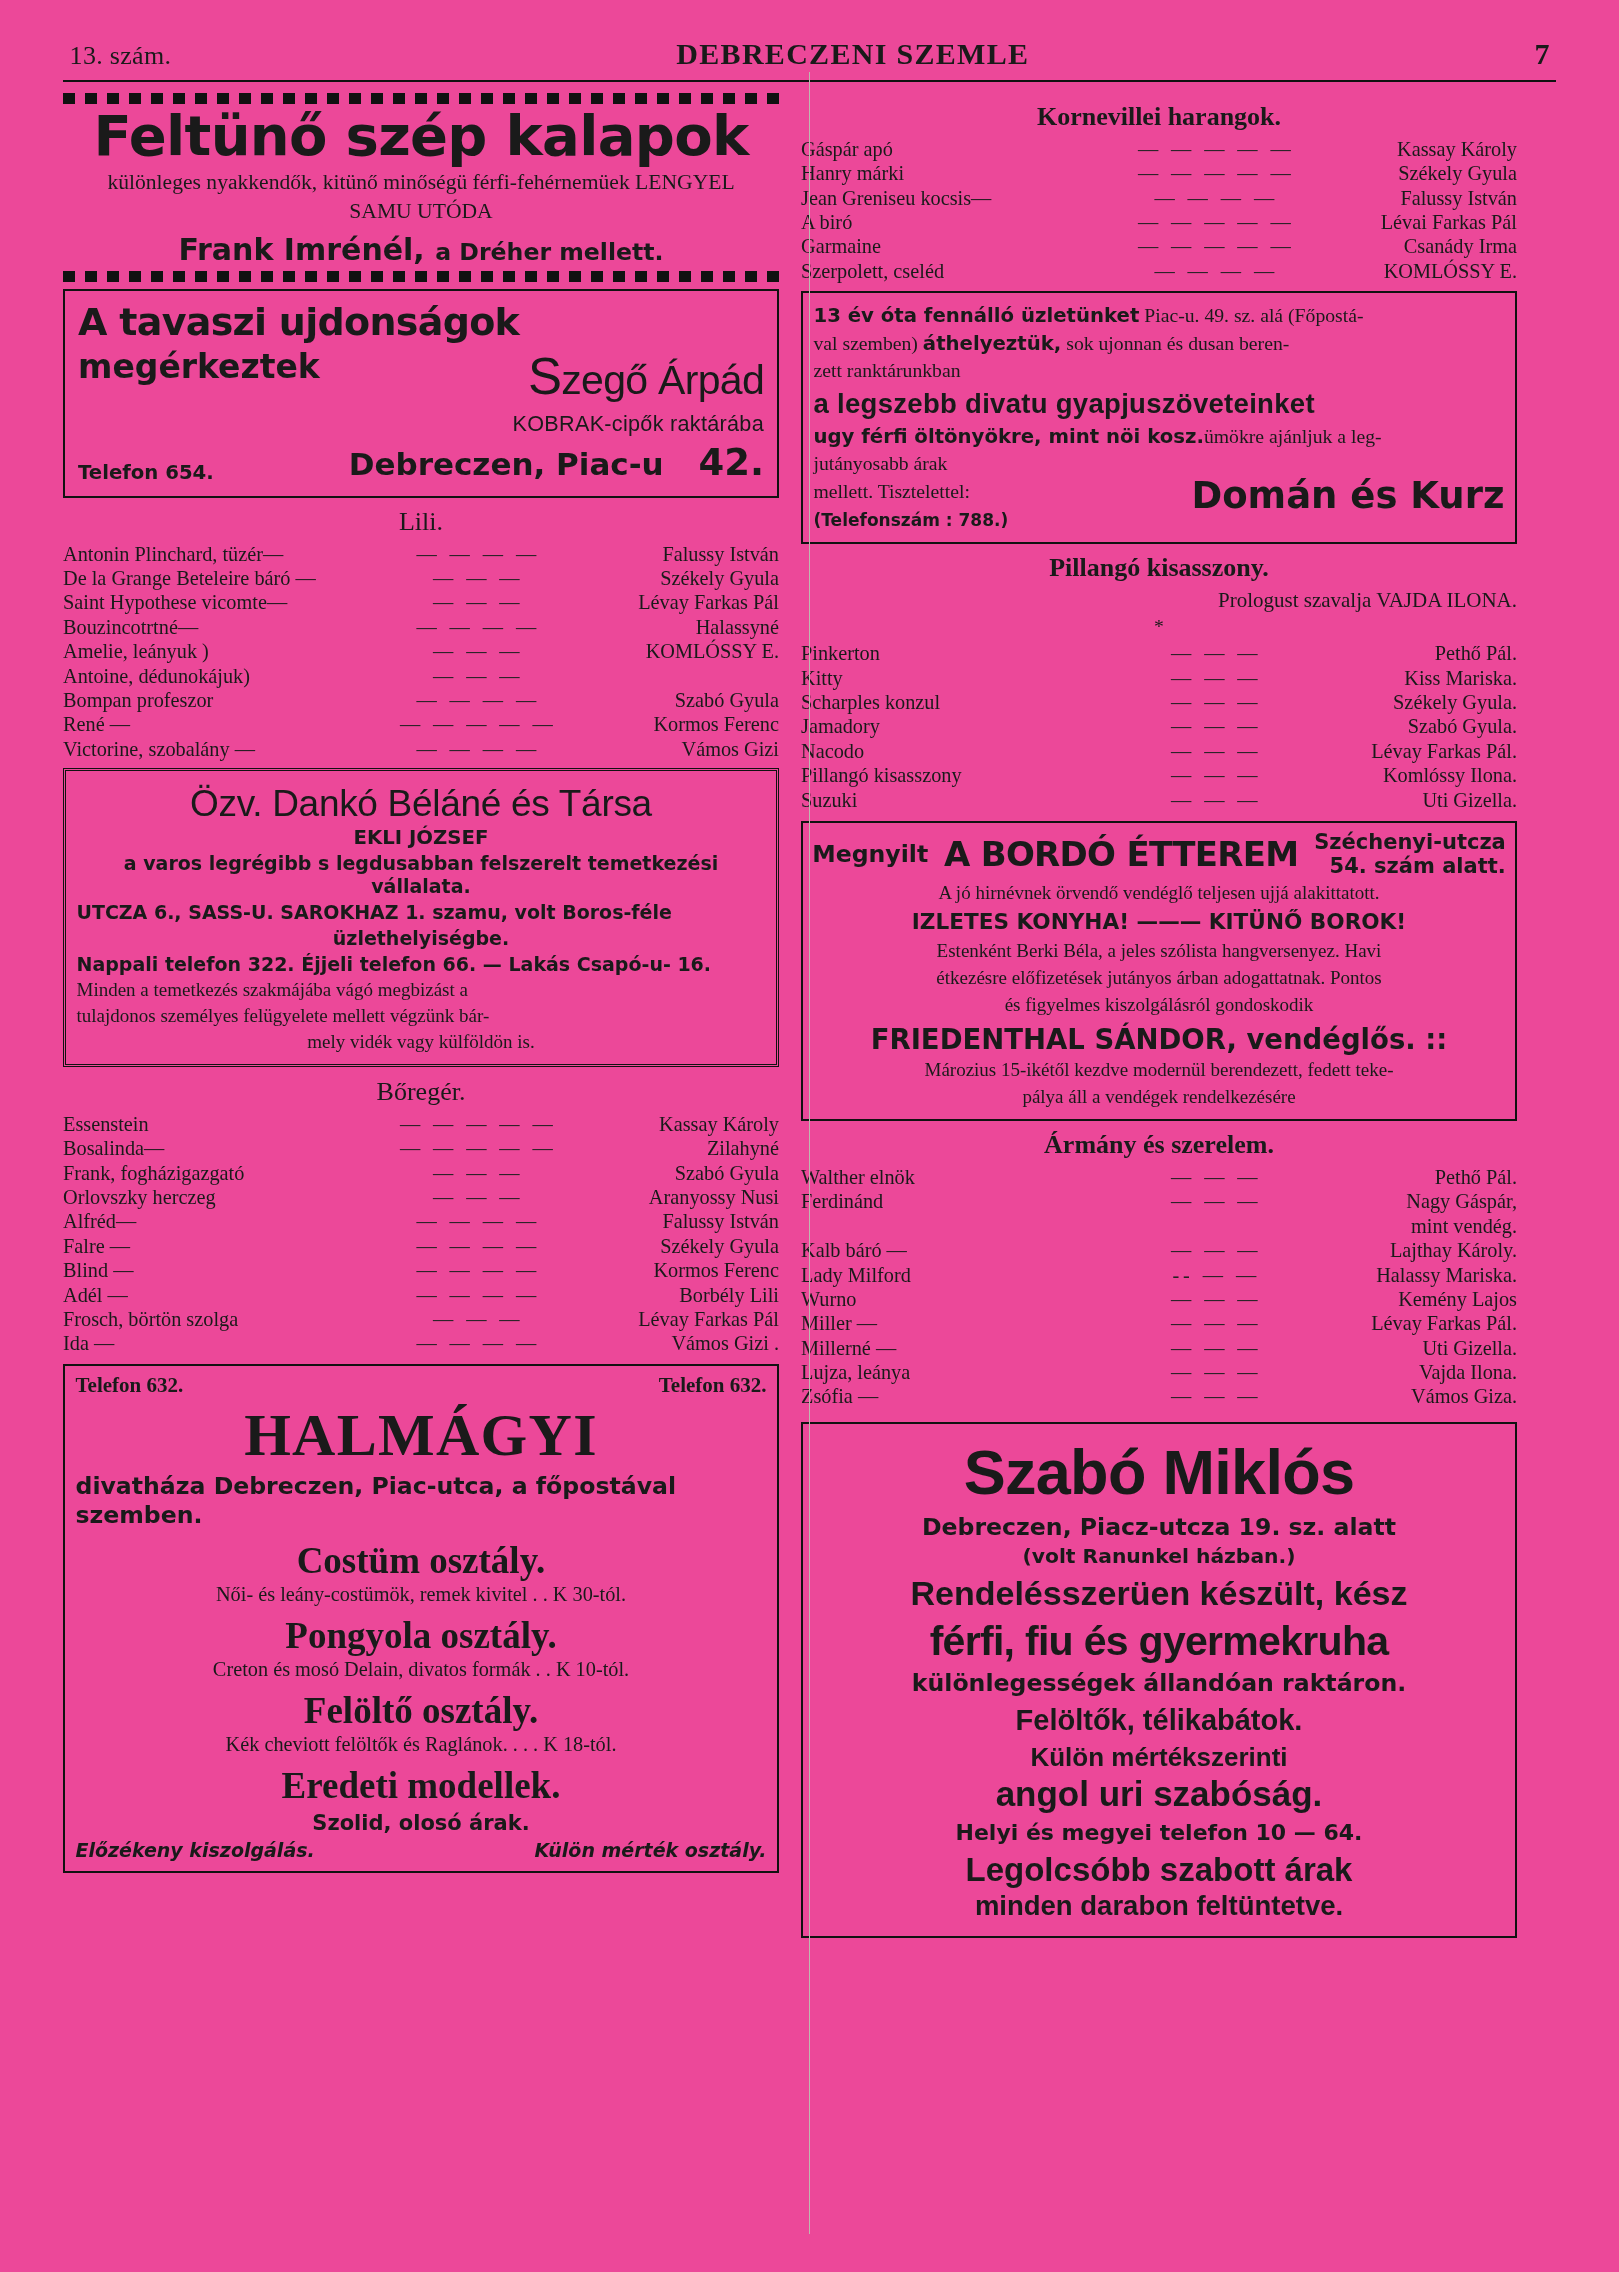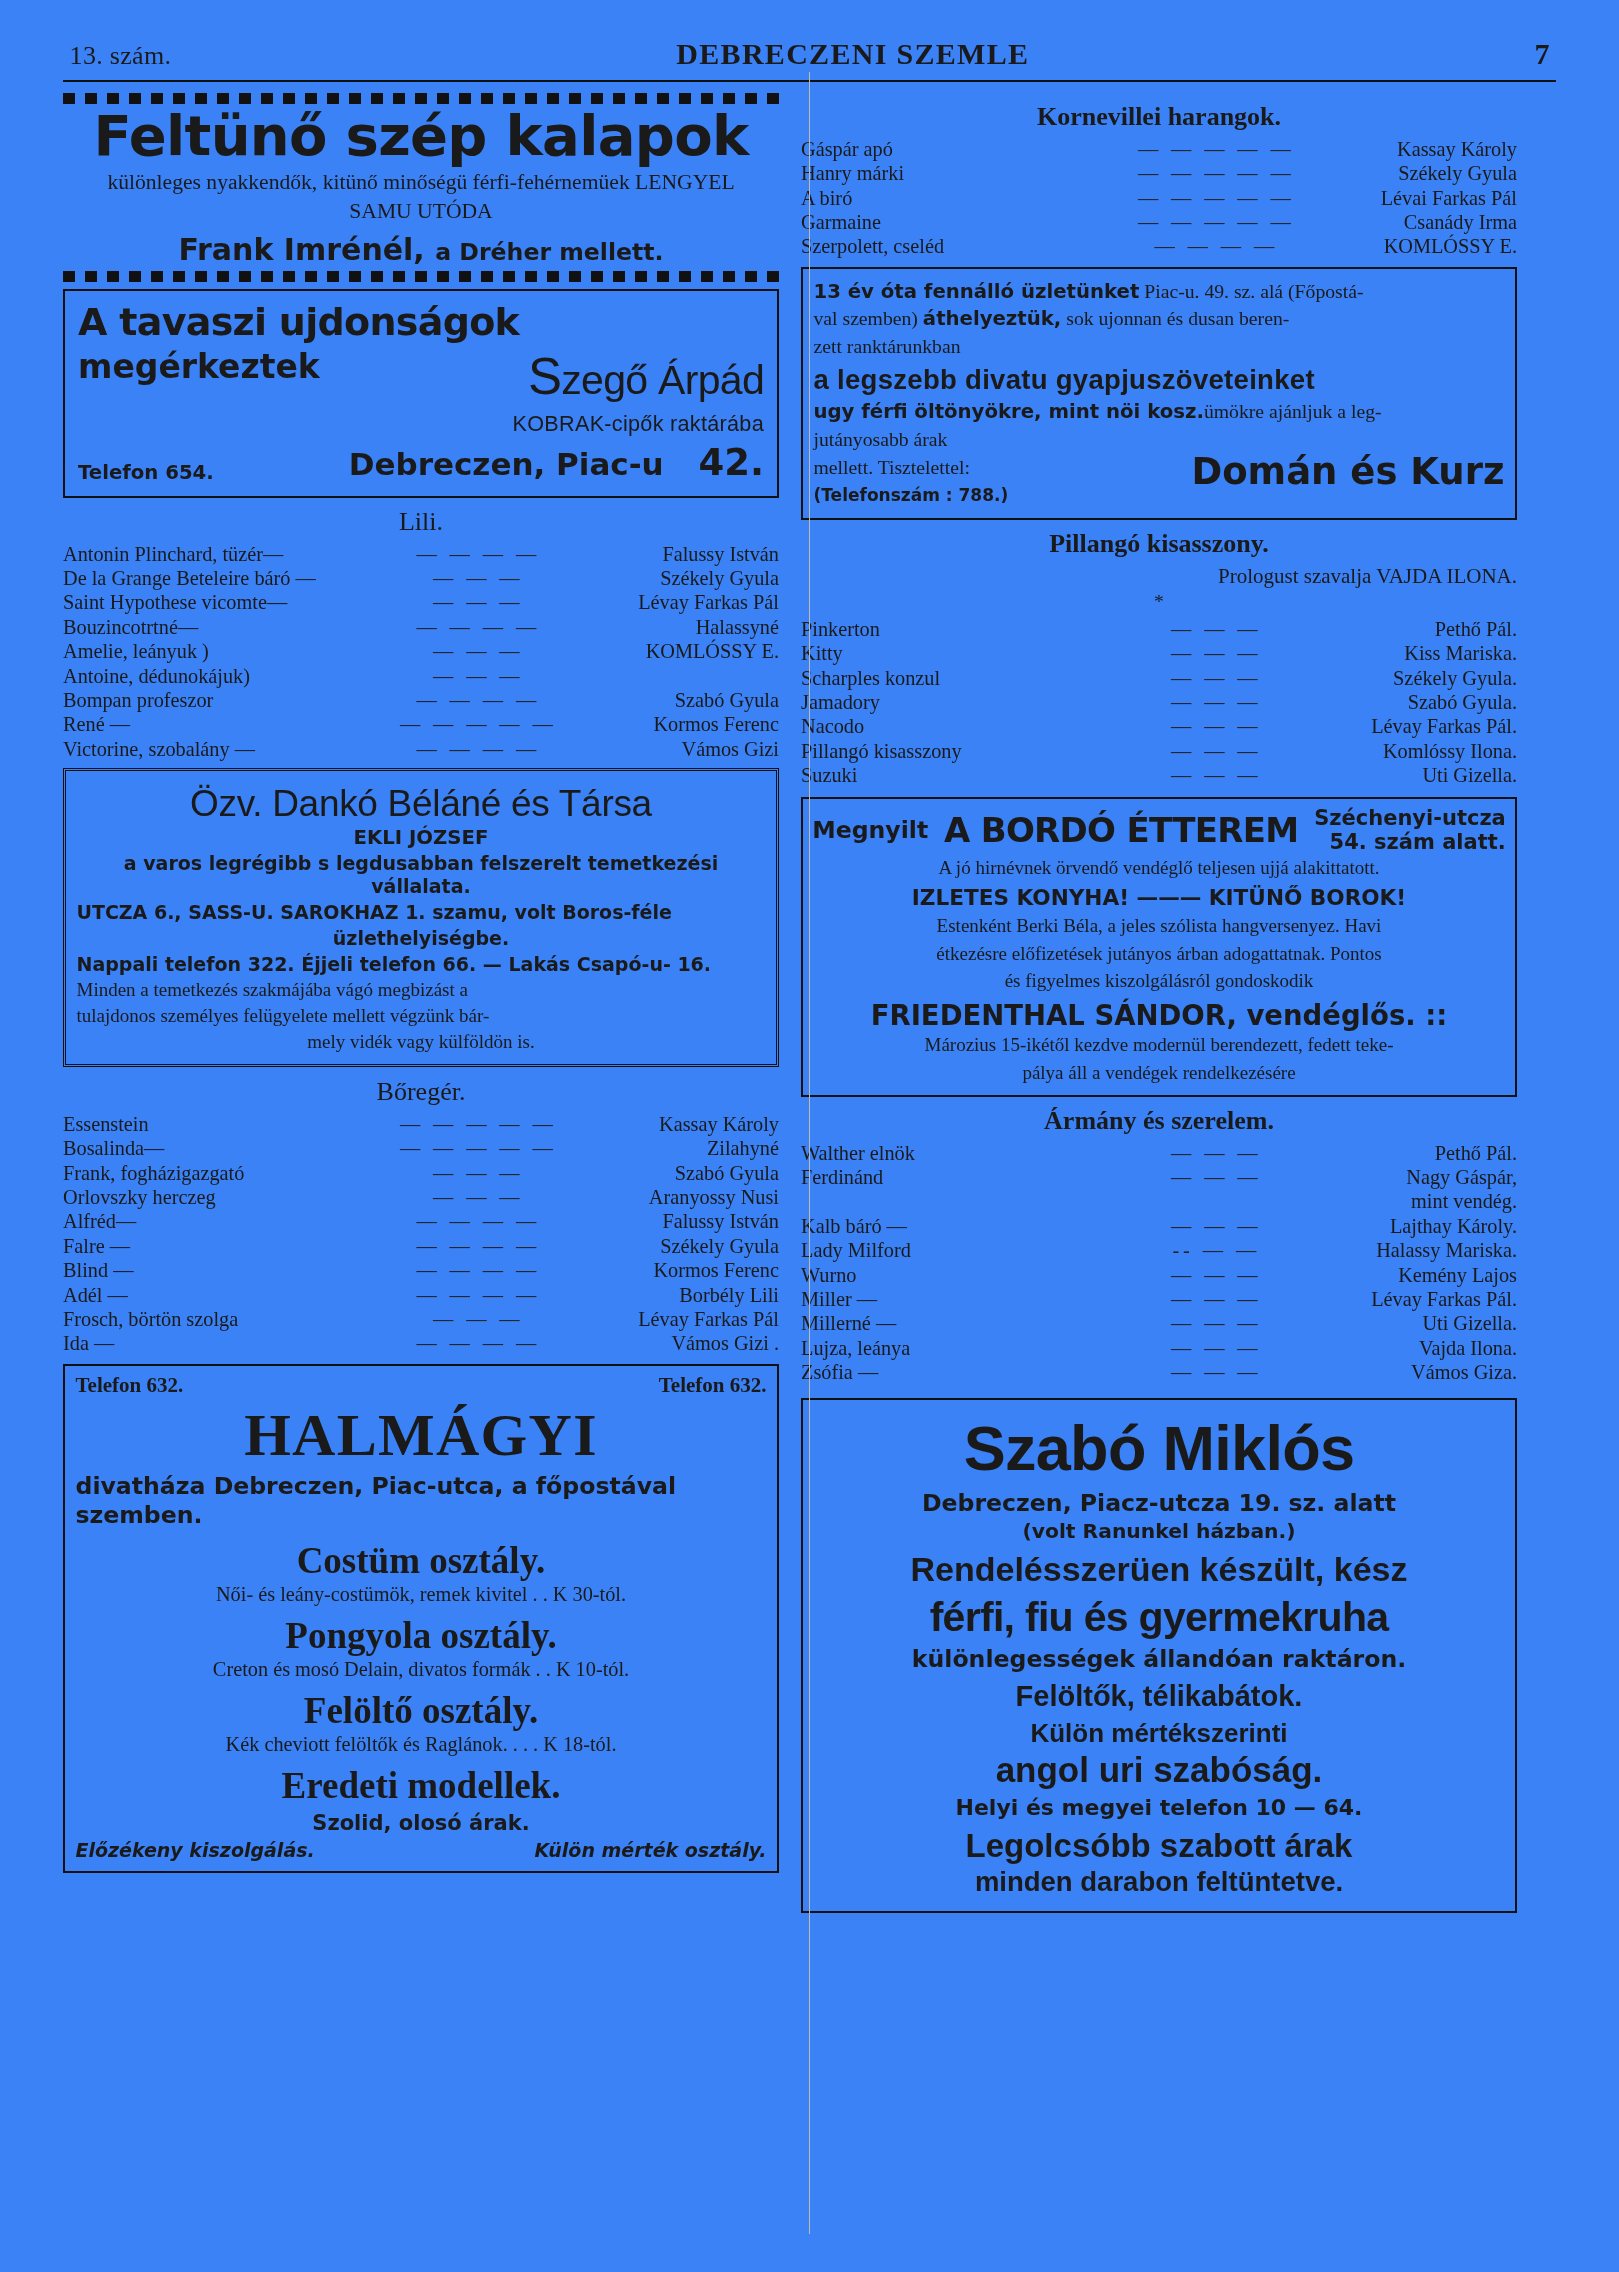--- a/index.html
+++ b/index.html
@@ -6,21 +6,21 @@
   body {
     width:1619px; height:2273px;
     background:#f3f1ec;
     font-family:"Liberation Serif", serif;
     color:#1a1a1a;
     -webkit-font-smoothing:none;
   }
   .page {
     position:relative;
     width:1619px; height:2273px;
-    background:#3b82f6;
+    background:#ec4899;
     box-sizing:border-box;
     padding:37px 63px 26px 63px;
   }
   
   .masthead {
     display:flex; align-items:baseline; justify-content:space-between;
     border-bottom:2px solid #111;
     padding:0 6.6px 9.2px 6.6px;
     margin-bottom:10.5px;
   }
@@ -349,20 +349,25 @@
           <tbody>
               <tr>
                 <td class="role">Gáspár apó</td>
                 <td class="dots">— — — — —</td>
                 <td class="actor">Kassay Károly</td>
               </tr>
           <tr>
                 <td class="role">Hanry márki</td>
                 <td class="dots">— — — — —</td>
                 <td class="actor">Székely Gyula</td>
+              </tr>
+          <tr>
+                <td class="role">Jean Greniseu kocsis—</td>
+                <td class="dots">— — — —</td>
+                <td class="actor">Falussy István</td>
               </tr>
           <tr>
                 <td class="role">A biró</td>
                 <td class="dots">— — — — —</td>
                 <td class="actor">Lévai Farkas Pál</td>
               </tr>
           <tr>
                 <td class="role">Garmaine</td>
                 <td class="dots">— — — — —</td>
                 <td class="actor">Csanády Irma</td>

